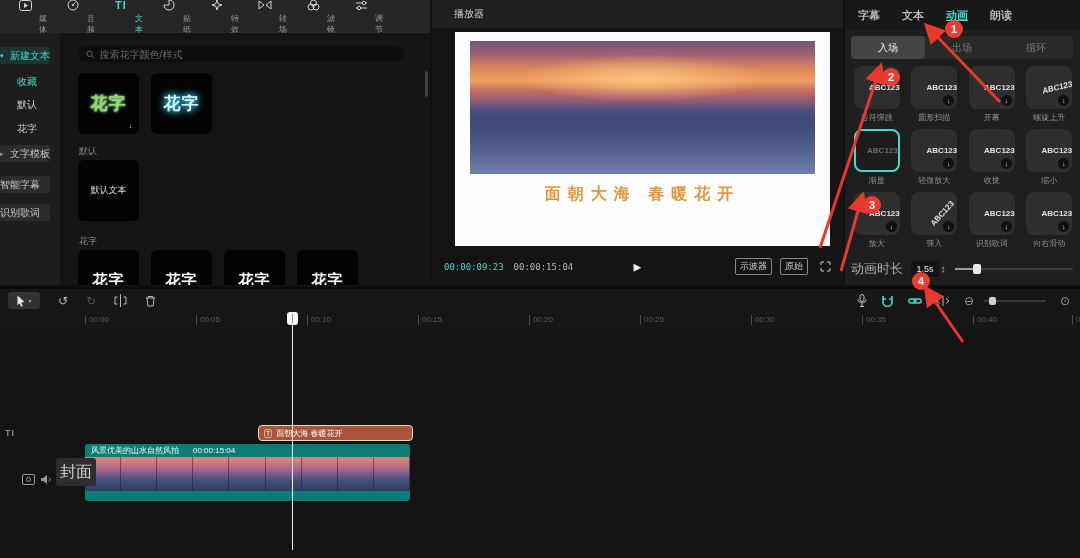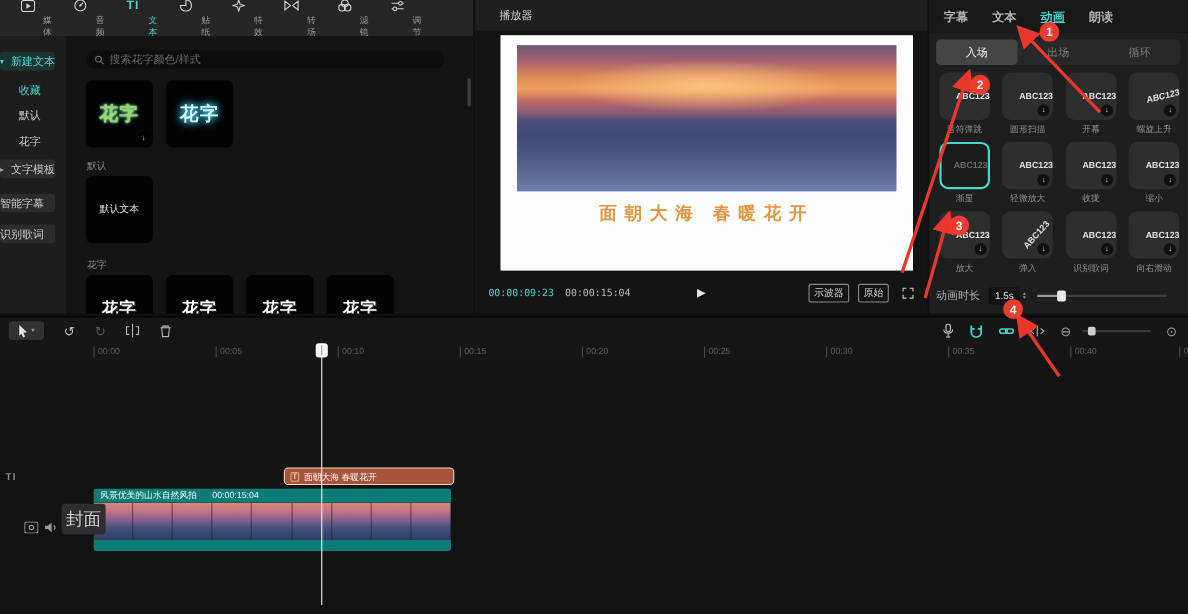--- a/index.html
+++ b/index.html
@@ -68,21 +68,21 @@
   #anim-grid { position:absolute; left:5px; top:66px; width:226px; display:grid; grid-template-columns:repeat(4,1fr); column-gap:8px; row-gap:6px; padding:0 2px; }
   .anim-item { display:flex; flex-direction:column; align-items:center; gap:3px; cursor:pointer; }
   .anim-tile { position:relative; width:46px; height:43px; background:#2e2e2e; border-radius:8px; display:flex; align-items:center; justify-content:flex-end; }
   .anim-item.selected .anim-tile { border:2px solid #46d8cf; background:#1c1c1c; }
   .anim-prev { font-size:8px; font-weight:bold; color:#e2e2e2; }
   .anim-item.selected .anim-prev { color:#6a6a6a; }
   .anim-item:nth-child(4) .anim-prev { transform:rotate(-14deg) skewX(-8deg); }
   .anim-item:nth-child(10) .anim-prev { transform:rotate(-48deg); }
   .anim-label { font-size:8px; color:#919191; white-space:nowrap; }
   #duration-row { position:absolute; left:6px; top:258px; width:224px; height:22px; display:flex; align-items:center; }
-  #duration-label { font-size:10px; color:#aaa; }
+  #duration-label { font-size:13px; color:#aaa; }
   #duration-value { margin-left:8px; width:28px; height:16px; background:#141414; border-radius:3px; color:#e8e8e8; font-size:9px; display:flex; align-items:center; justify-content:center; }
   #stepper { margin-left:3px; display:flex; flex-direction:column; line-height:4px; font-size:5px; color:#999; cursor:pointer; }
   #dur-slider { position:relative; margin-left:10px; width:118px; height:12px; }
   #dur-track { position:absolute; left:0; top:5px; width:100%; height:2px; background:#3d3d3d; border-radius:1px; }
   #dur-fill { position:absolute; left:0; top:5px; width:22px; height:2px; background:#9a9a9a; }
   #dur-handle { position:absolute; left:18px; top:1px; width:8px; height:10px; background:#e9e9e9; border-radius:2px; cursor:pointer; }
 
   
   #tl { left:0; top:287px; width:1080px; height:271px; background:#161616; border-top:2px solid #0a0a0a; }
   #tl-toolbar { position:absolute; left:0; top:0; width:100%; height:23px; display:flex; align-items:center; }

